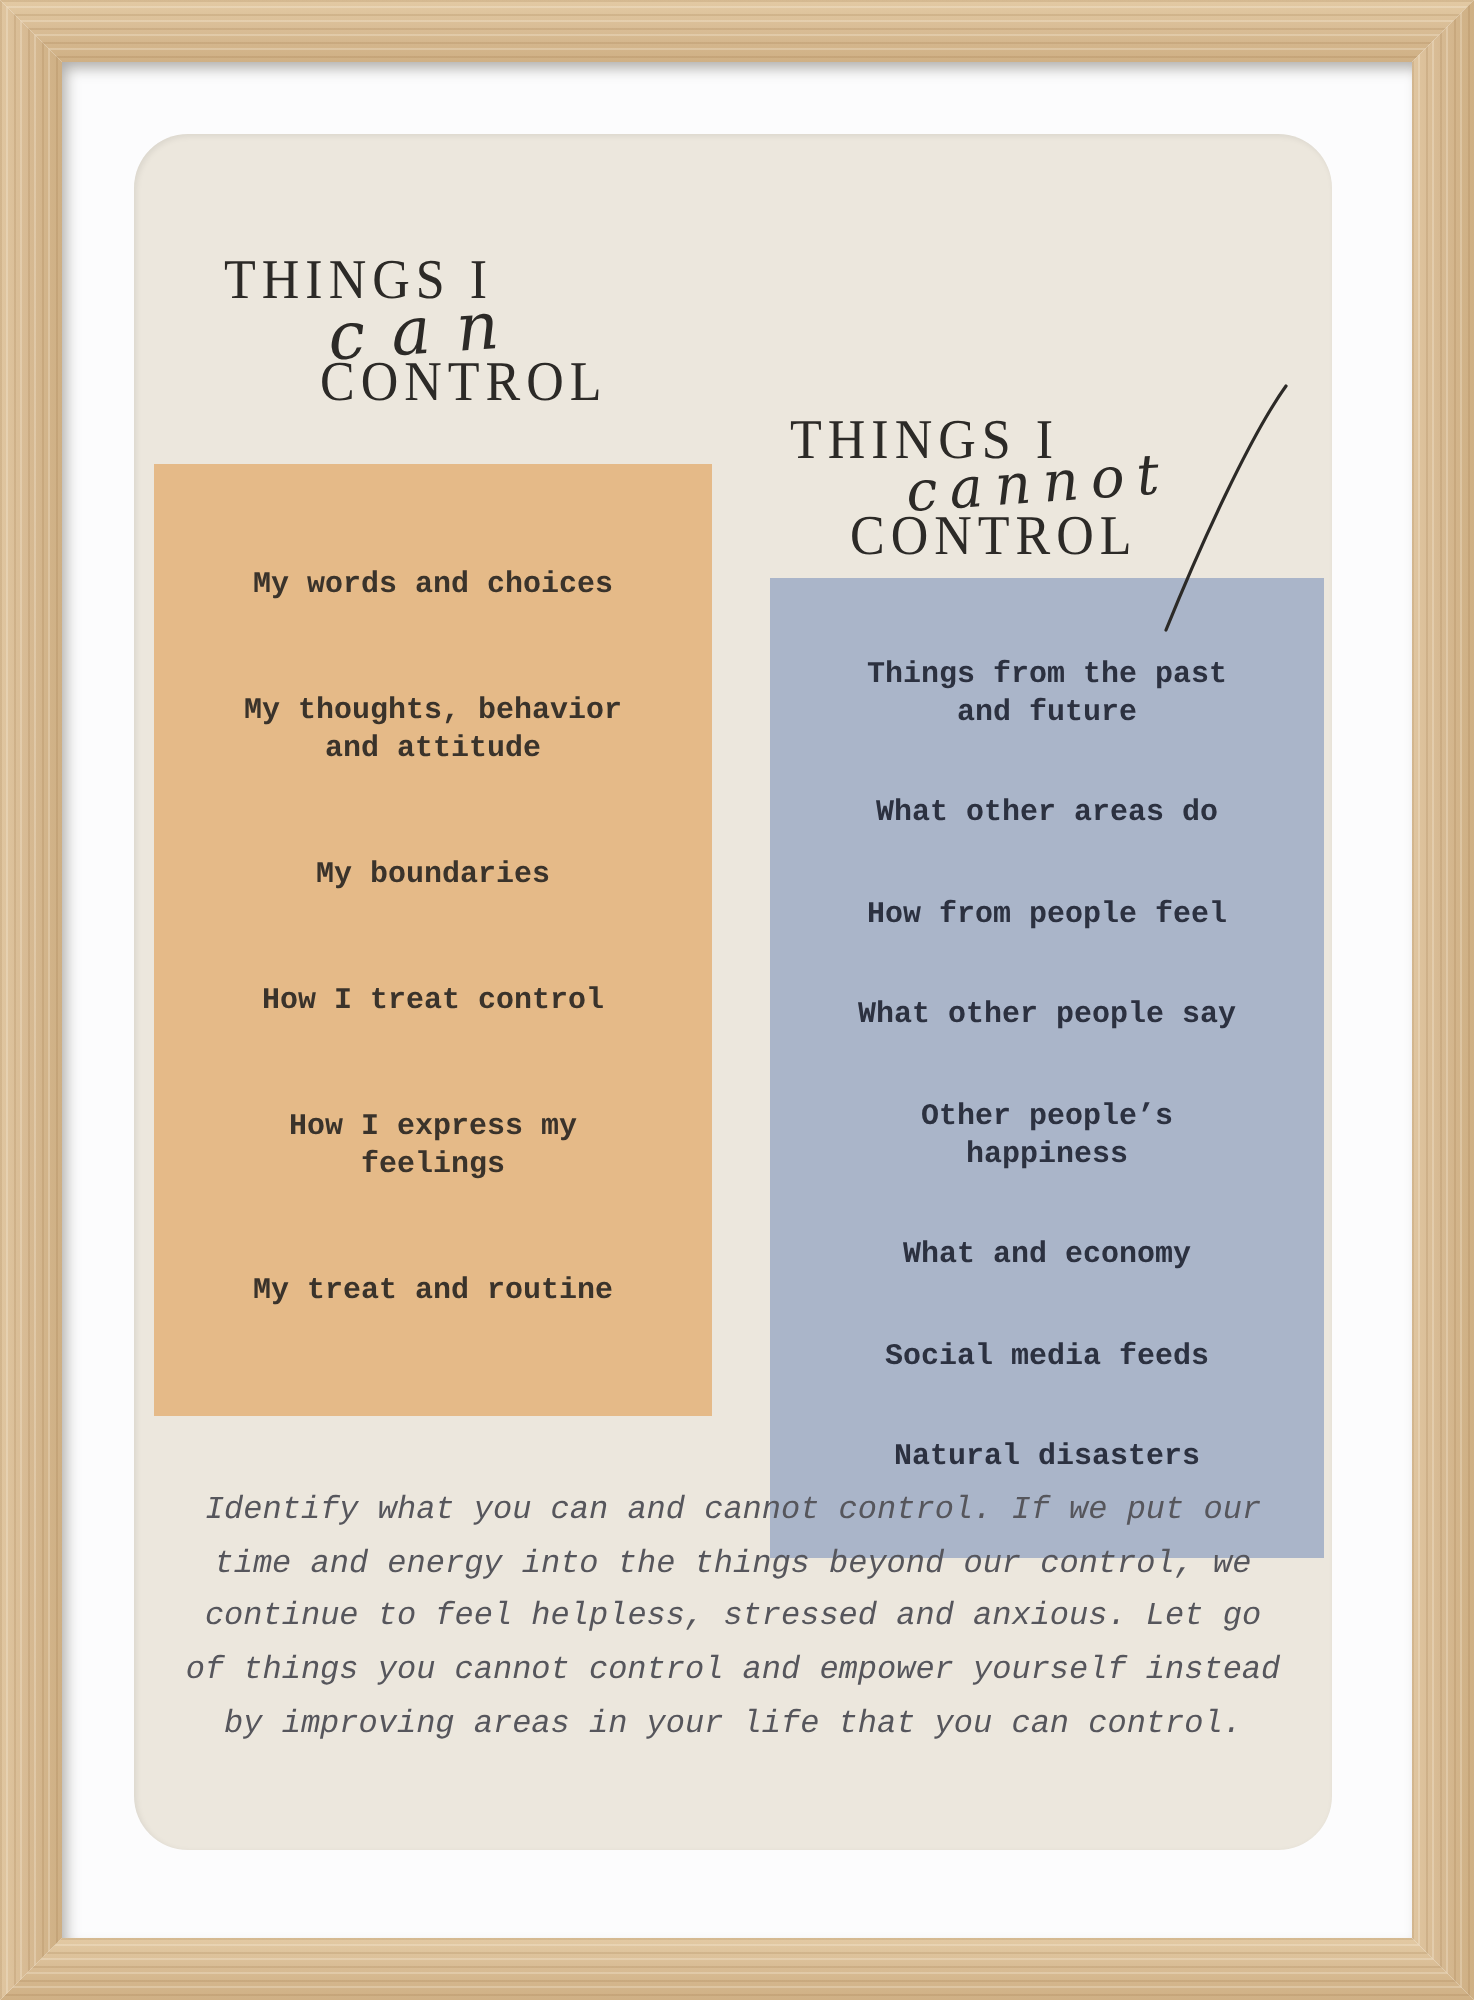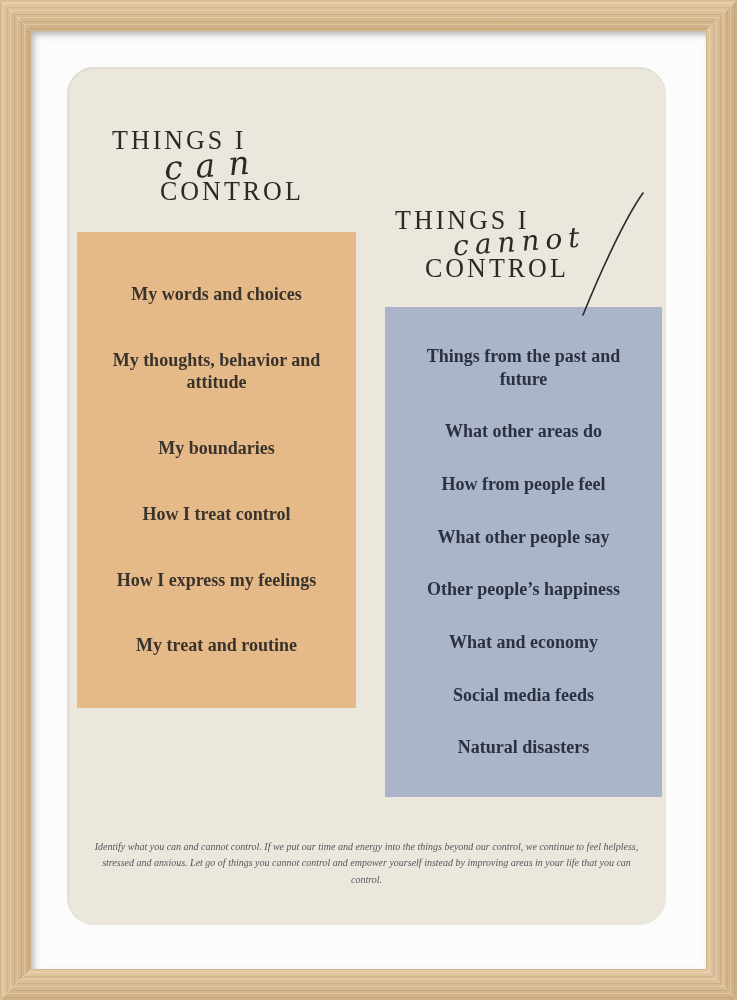--- a/index.html
+++ b/index.html
@@ -49,29 +49,29 @@
   .title-left .t-bottom{margin-left:48px;margin-top:2px;}
   .title-right .t-script{font-size:28px;letter-spacing:6px;margin:-2px 0 -4px 58px;}
   .title-right .t-bottom{margin-left:30px;margin-top:3px;}
   .flourish{position:absolute;left:150px;top:-22px;width:110px;height:145px;
             overflow:visible;pointer-events:none;}
 
   
   .box{position:absolute;display:flex;flex-direction:column;justify-content:space-evenly;
        align-items:center;text-align:center;box-sizing:border-box;padding:8px 0;}
   .can-box{left:10px;top:165px;width:279px;height:476px;background:var(--can-box,#e5ba88);}
-  .cannot-box{left:318px;top:240px;width:277px;height:490px;background:var(--cannot-box,#aab5c9);}
-  .list-item{font-family:Liberation Serif, serif;font-weight:700;
-             font-size:18px;line-height:1.25;max-width:216px;color:var(--can-item-text,#3a332b);}
+  .cannot-box{left:318px;top:222px;width:277px;height:490px;background:var(--cannot-box,#aab5c9);}
+  .list-item{font-family:Liberation Mono, monospace;font-weight:700;
+             font-size:15px;line-height:1.25;max-width:216px;color:var(--can-item-text,#3a332b);}
   .cannot-box .list-item{color:var(--cannot-item-text,#2c3140);}
 
   
-  .footer{position:absolute;left:0;right:0;bottom:36px;margin:0 auto;max-width:548px;
-          text-align:center;font-family:Liberation Serif, serif;font-style:italic;
-          font-size:10px;line-height:1.68;color:var(--footer-text,#56565c);}
+  .footer{position:absolute;left:0;right:0;bottom:49px;margin:0 auto;max-width:548px;
+          text-align:center;font-family:Liberation Mono, monospace;font-style:italic;
+          font-size:16px;line-height:1.68;color:var(--footer-text,#56565c);}
 </style>
 </head>
 <body>
 
 <div class="artwork">
 
   <div class="frame-strip frame-top grain-h"></div>
   <div class="frame-strip frame-bottom grain-h"></div>
   <div class="frame-strip frame-left grain-v"></div>
   <div class="frame-strip frame-right grain-v"></div>

